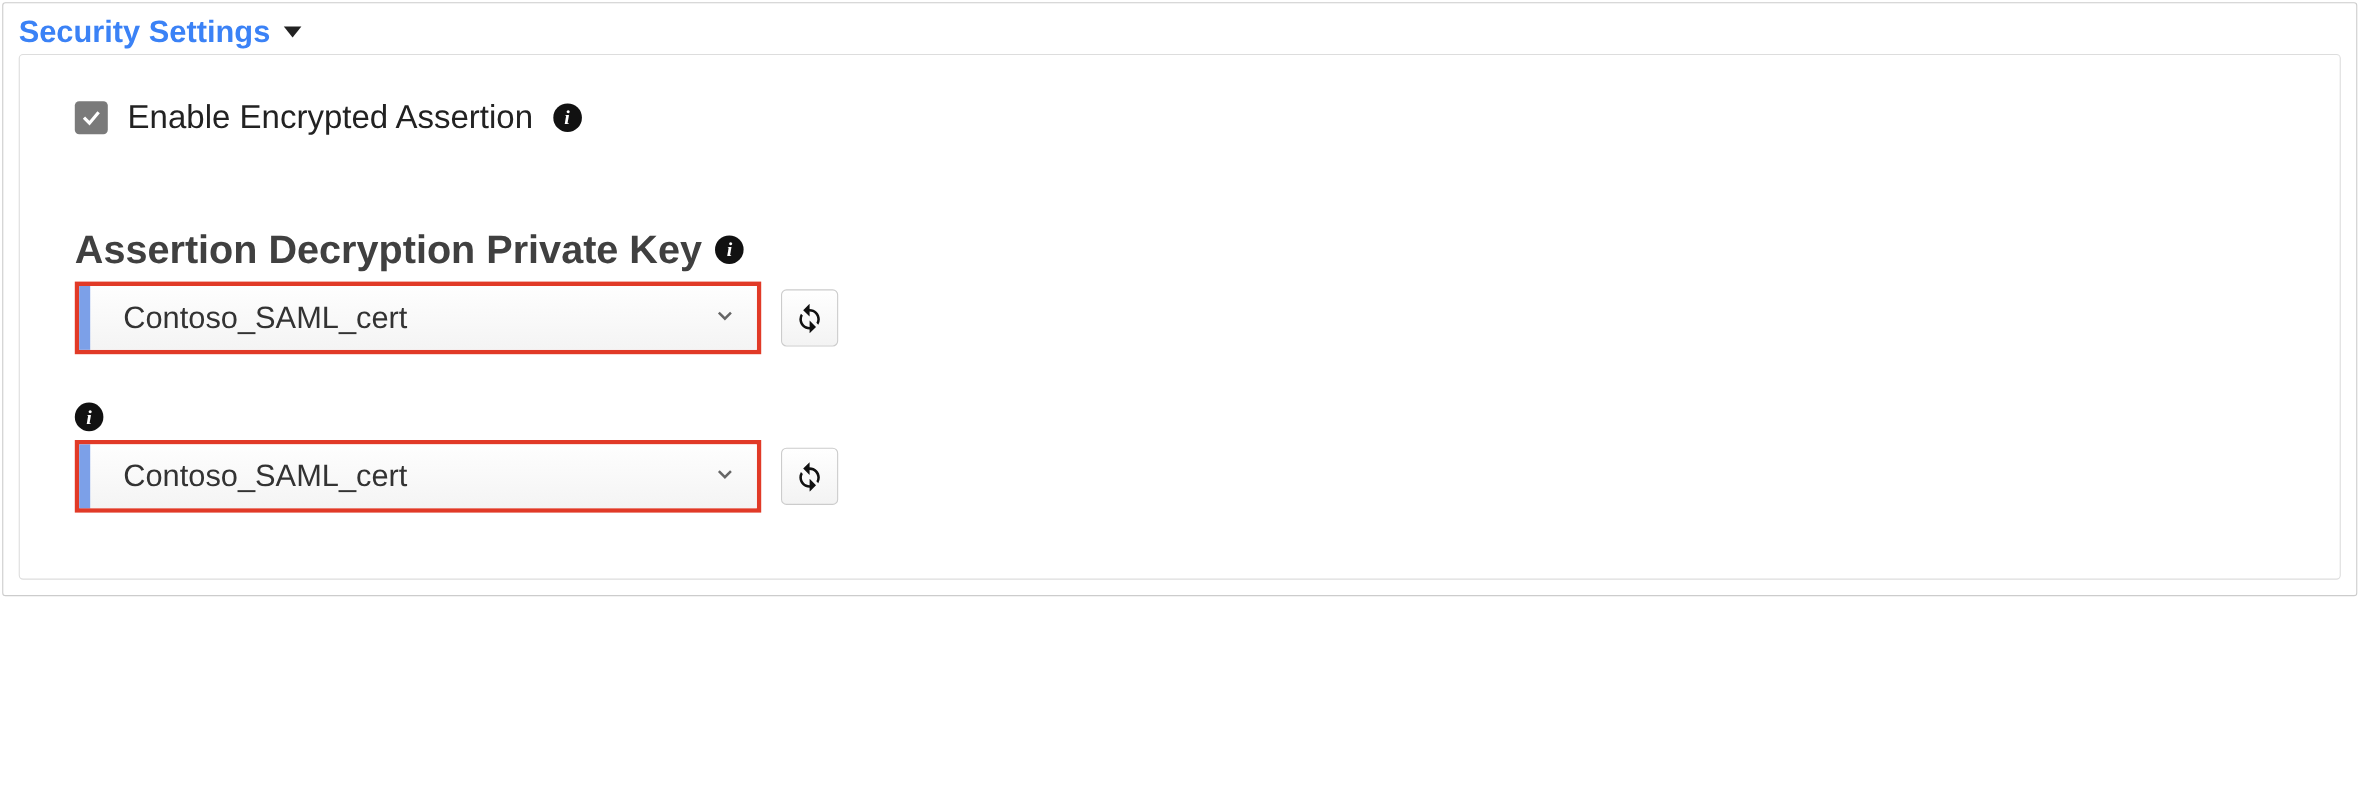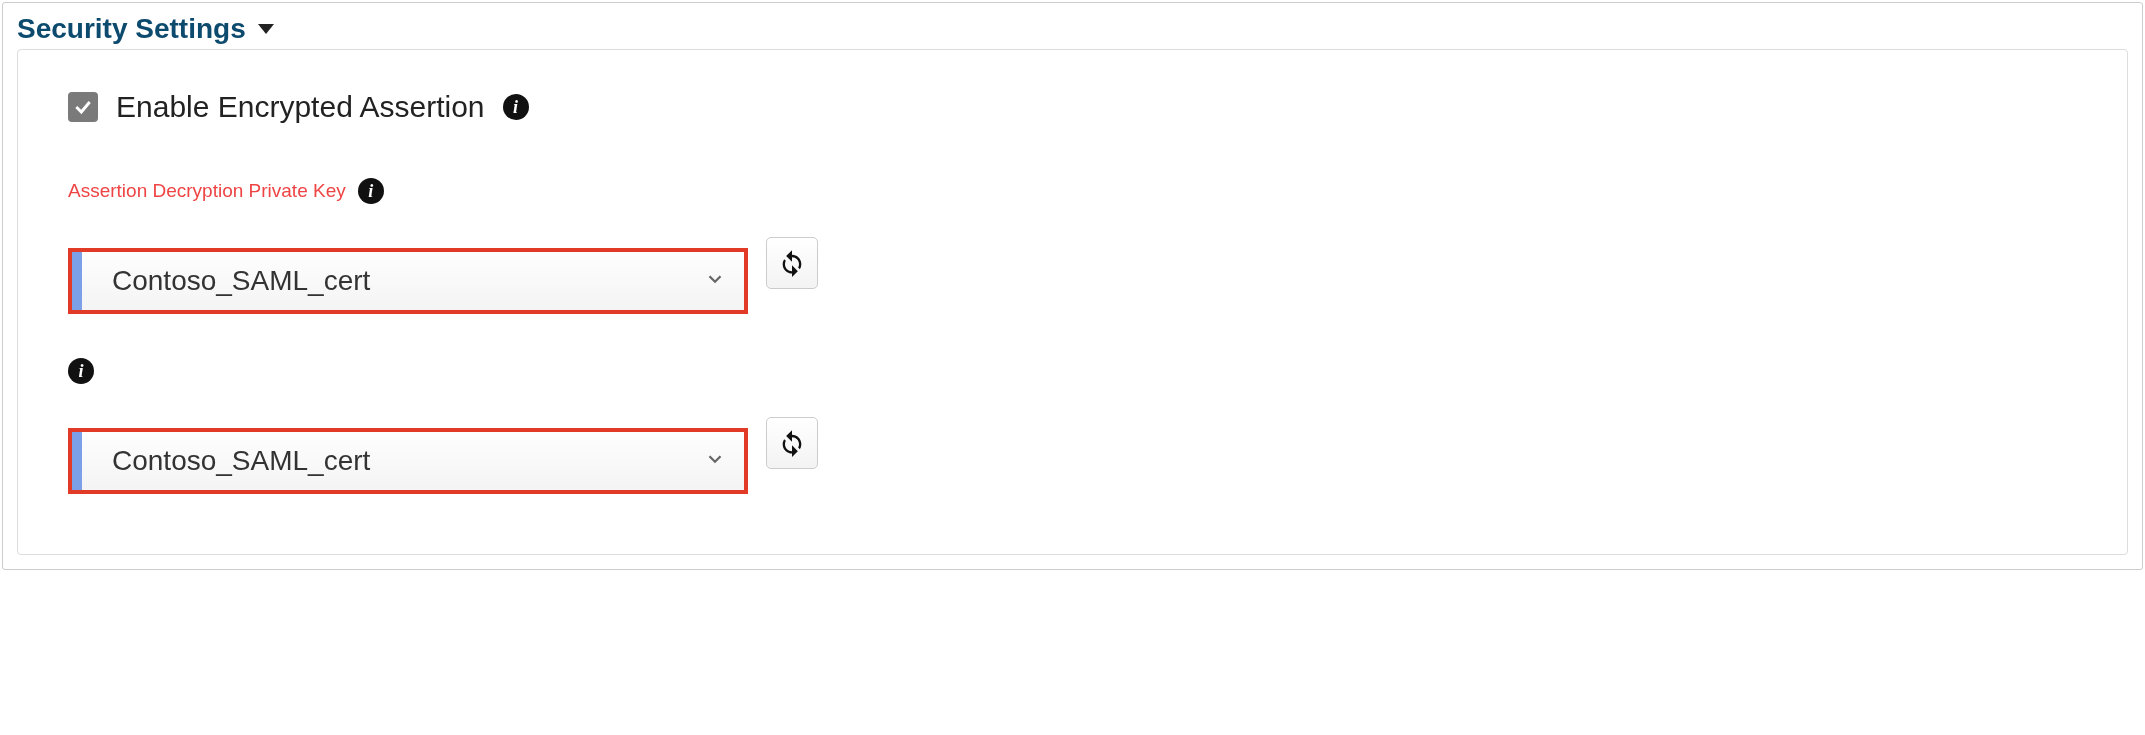--- a/index.html
+++ b/index.html
@@ -17,39 +17,39 @@
     .section-header {
       display: flex;
       align-items: center;
       gap: 8px;
       margin-bottom: 4px;
       cursor: pointer;
     }
     .section-title {
       font-size: 28px;
       font-weight: 700;
-      color: #0c4a6e;
+      color: #3b82f6;
     }
     .caret-down {
       width: 0; height: 0;
       border-left: 8px solid transparent;
       border-right: 8px solid transparent;
       border-top: 10px solid #222;
       margin-left: 4px;
     }
     .panel {
       border: 1px solid #ddd;
       border-radius: 4px;
       padding: 40px 50px 60px 50px;
     }
     .checkbox-row {
       display: flex;
       align-items: center;
       gap: 18px;
-      margin-bottom: 54px;
+      margin-bottom: 82px;
     }
     .checkbox {
       width: 30px; height: 30px;
       background: #7a7a7a;
       border-radius: 4px;
       display: flex;
       align-items: center;
       justify-content: center;
       cursor: pointer;
     }
@@ -75,35 +75,34 @@
       user-select: none;
     }
     .field-group { margin-bottom: 44px; }
     .field-label-row {
       display: flex;
       align-items: center;
       gap: 12px;
       margin-bottom: 8px;
     }
     .field-label {
-      font-size: 19px;
-      font-weight: 400;
-      color: #ef4444;
+      font-size: 36px;
+      font-weight: 700;
+      color: #404040;
     }
     .select-row {
       display: flex;
       align-items: center;
       gap: 18px;
     }
     .select-wrap {
       position: relative;
-      width: 680px;
+      width: 624px;
       border: 4px solid #e13a27;
       background: #fff;
-      margin-top: 36px;
     }
     .select-inner {
       display: flex;
       align-items: center;
       height: 58px;
       border-left: 10px solid #7ca0e8;
       background: linear-gradient(#fefefe, #f4f4f4);
       padding: 0 18px 0 30px;
       cursor: pointer;
     }

